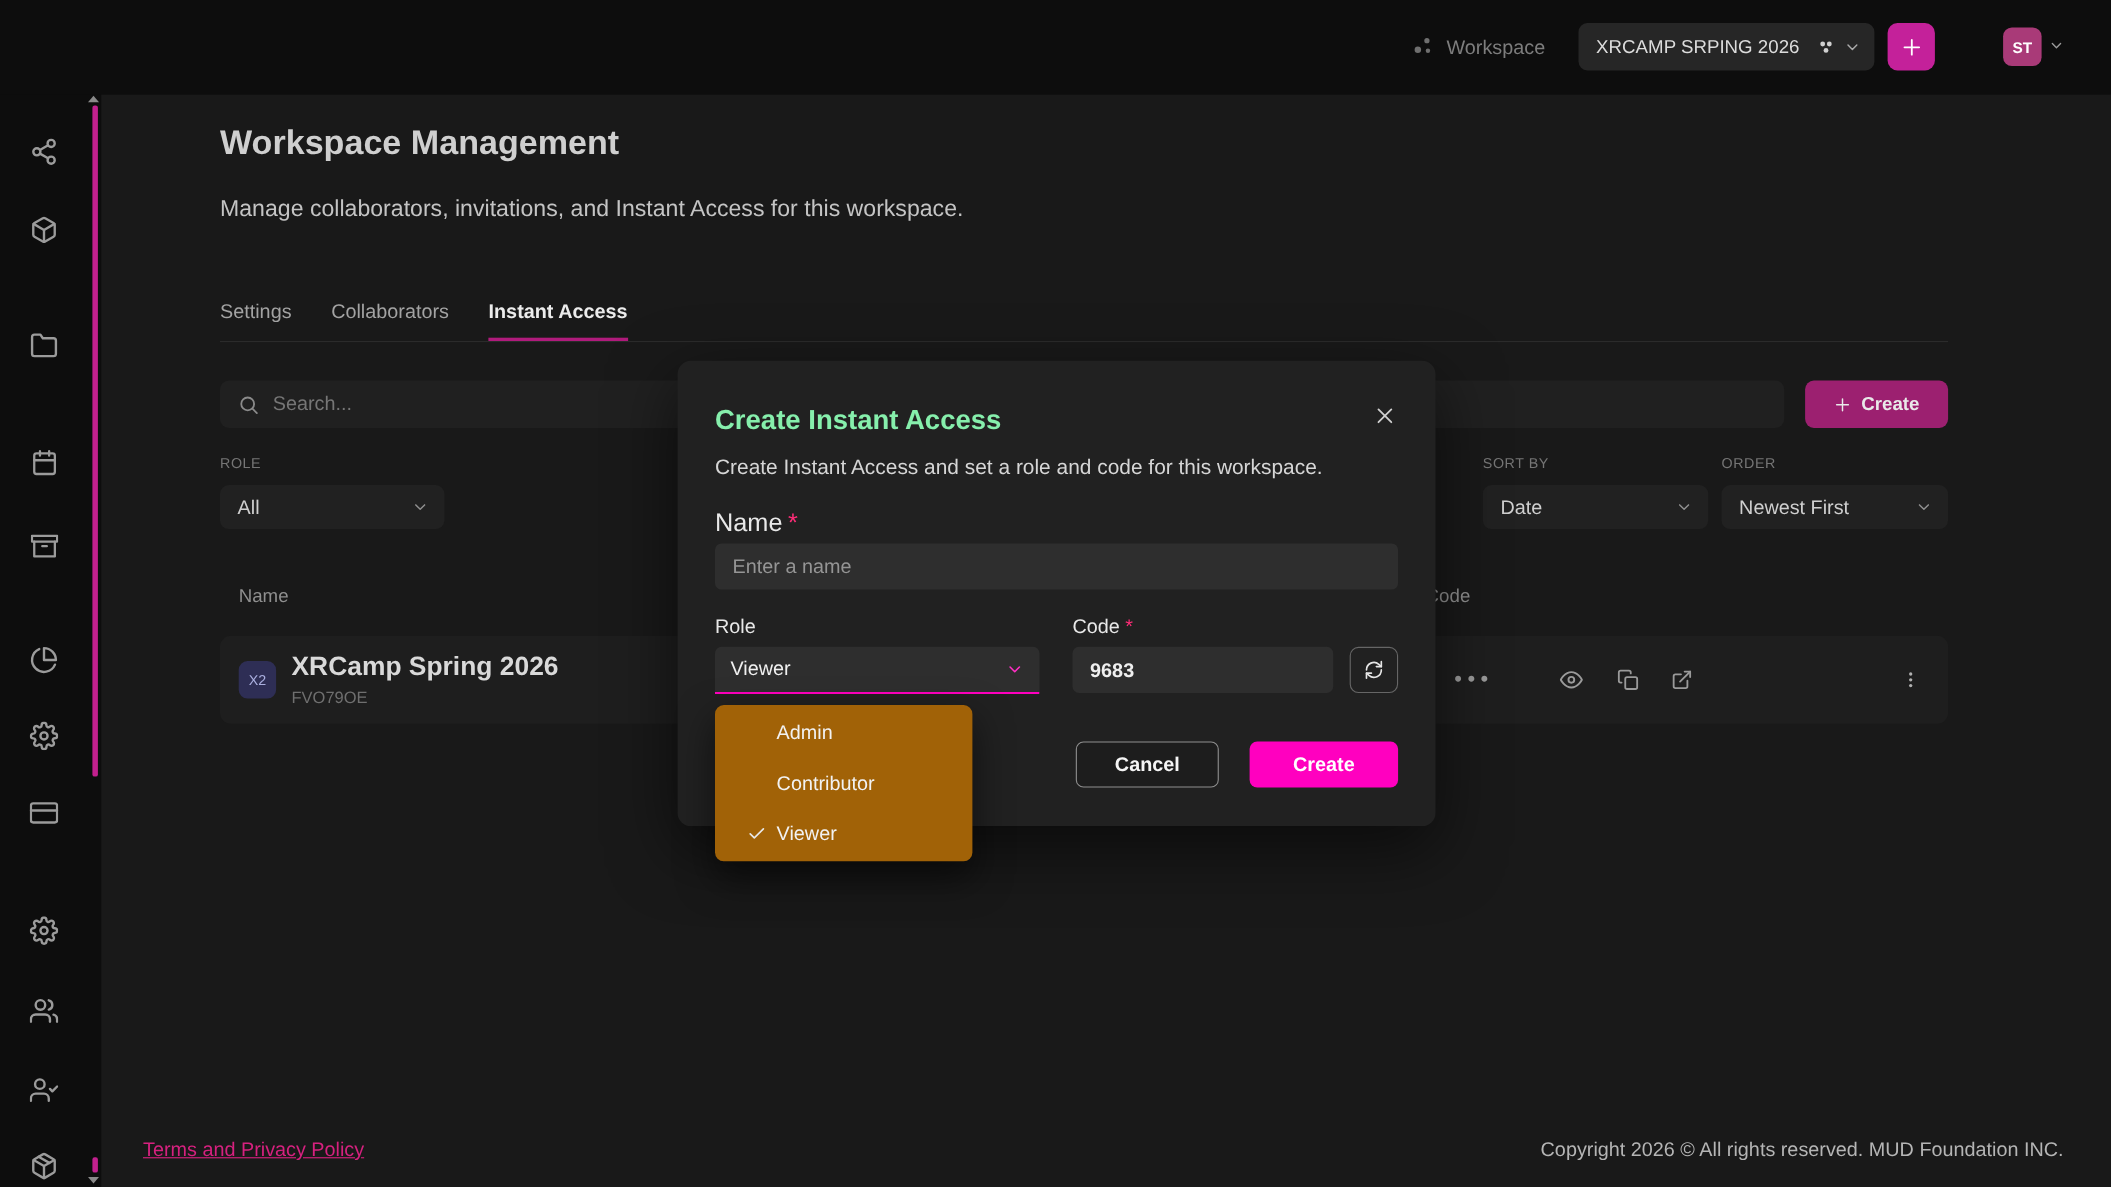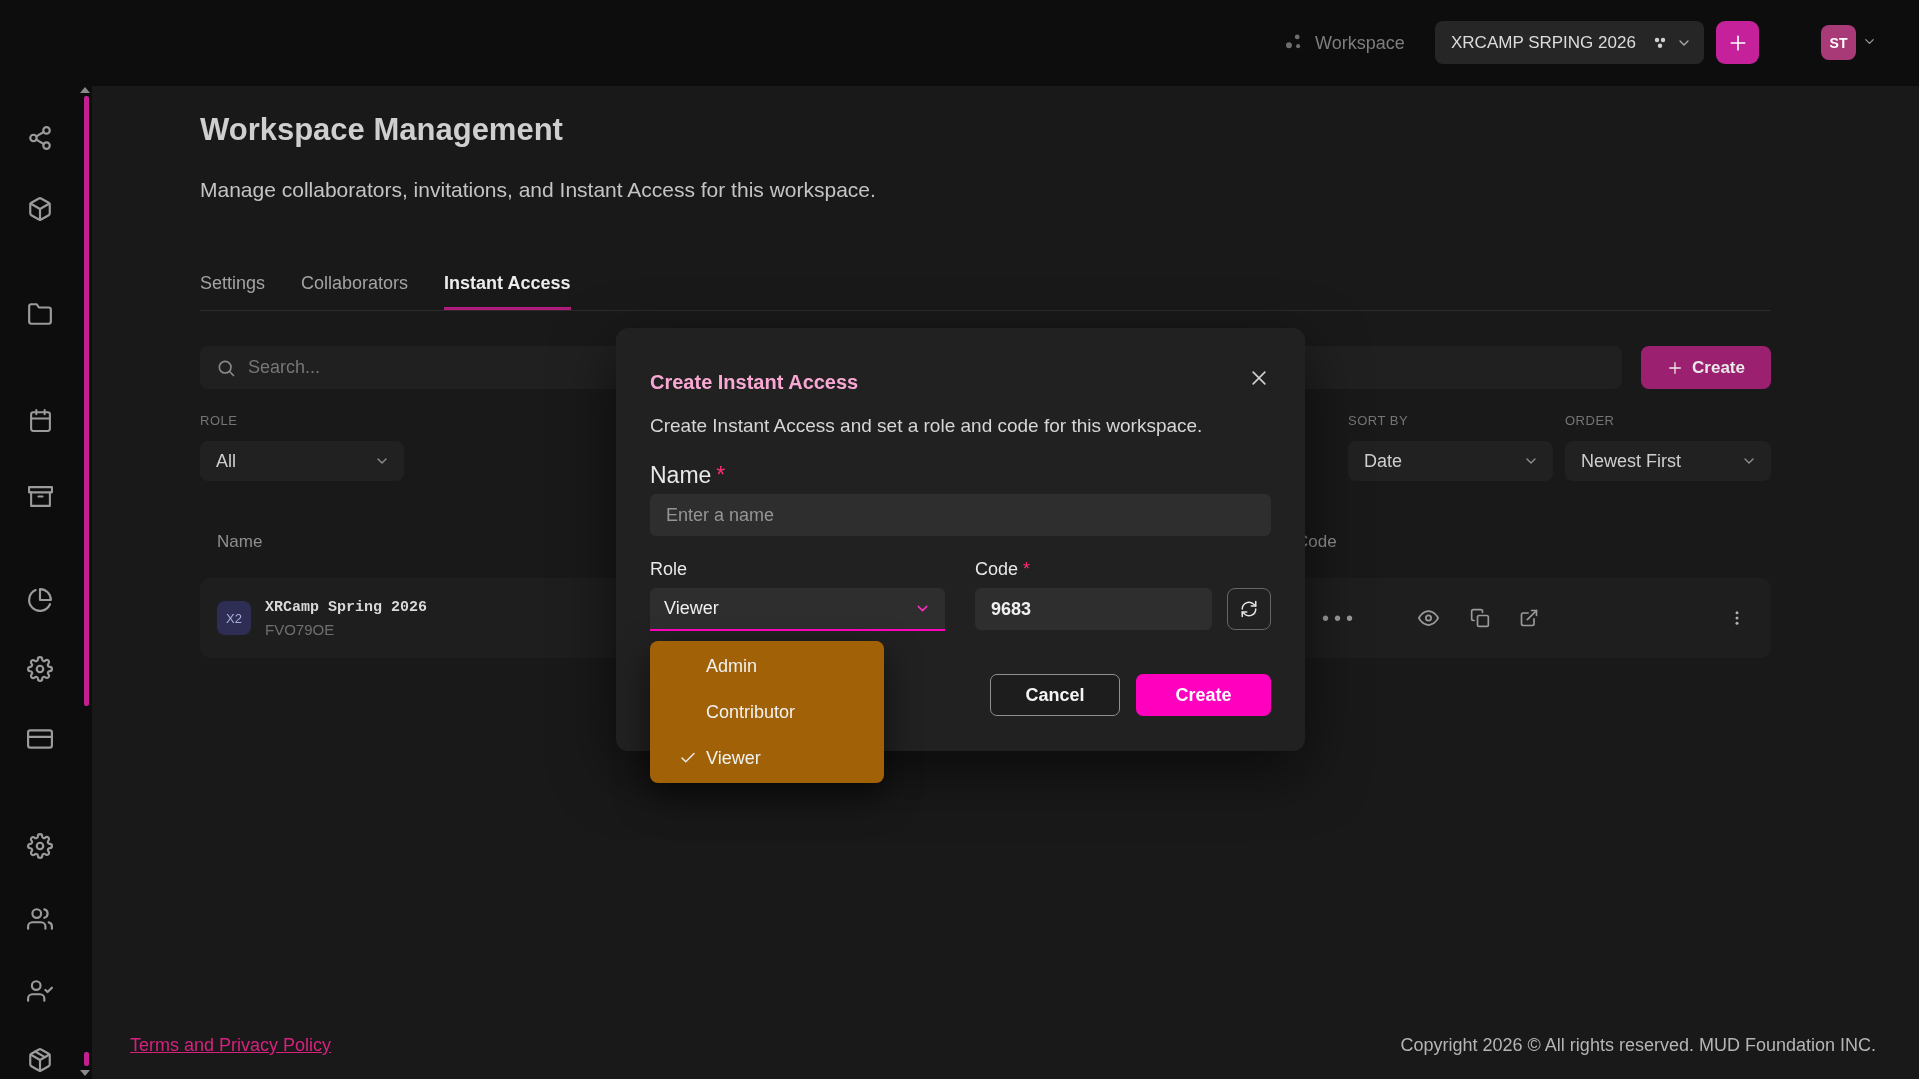--- a/index.html
+++ b/index.html
@@ -59,35 +59,35 @@
   .dd { position:absolute; top:355px; height:40px; background:#212121; border-radius:8px; display:flex;
         align-items:center; padding:0 14px 0 16px; font-size:18px; color:#cfcfcf; cursor:pointer; }
   .dd .chev { margin-left:auto; color:#8f8f8f; }
 
   .th { position:absolute; top:446px; font-size:17px; color:#8f8f8f; }
 
   .row { position:absolute; left:108px; top:492px; width:1571px; height:80px; background:#1e1e1e; border-radius:10px; }
   .row-avatar { position:absolute; left:17px; top:23px; width:34px; height:34px; background:#2e2e55; border-radius:8px;
                 color:#a9aede; font-size:13px; font-weight:400; display:flex; align-items:center; justify-content:center; }
   .row-names { position:absolute; left:65px; top:50%; transform:translateY(-50%); }
-  .row-name { font-size:15px; font-weight:600; color:#d9d9d9;font-family:Liberation Mono, monospace; }
+  .row-name { font-size:24px; font-weight:600; color:#d9d9d9; }
   .row-code { font-size:15px; color:#6f6f6f; margin-top:5px; }
   .row-masked { position:absolute; left:1122px; top:50%; transform:translateY(-50%);
                 font-size:20px; letter-spacing:5px; color:#9a9a9a; }
   .row-ic { position:absolute; top:50%; transform:translateY(-50%); color:#9a9a9a; cursor:pointer; background:none; border:none; }
 
   .footer-link { position:absolute; left:38px; top:949px; font-size:18px; color:#d6217f;
                  text-decoration:underline; cursor:pointer; }
   .footer-copy { position:absolute; right:43px; top:949px; font-size:18px; color:#b5b5b5; }
 
   
   .modal { position:absolute; left:616px; top:328px; width:689px; height:423px; background:#212121;
            border-radius:12px; z-index:100; box-shadow:0 20px 60px rgba(0,0,0,0.55); padding:32px 34px 0 34px; }
   .modal-head { display:flex; justify-content:space-between; align-items:flex-start; margin-top:6px; }
-  .modal-title { font-size:20px; font-weight:700; color:#f9a8d4; line-height:32px; }
+  .modal-title { font-size:25px; font-weight:700; color:#86efac; line-height:32px; }
   .modal-close { background:none; border:none; color:#cfcfcf; cursor:pointer; padding:2px; }
   .modal-desc { margin-top:16px; font-size:19px; color:#d6d6d6; line-height:24px; }
   .field-label { margin-top:26px; font-size:23px; color:#e8e8e8; line-height:22px; }
   .req { color:#ff2d78; margin-left:5px; }
   .text-input { margin-top:8px; width:100%; height:42px; background:#2e2e2e; border:none; border-radius:6px;
                 color:#eee; font-size:18px; padding:0 16px; outline:none; font-family:"Liberation Sans", sans-serif; }
   .text-input::placeholder { color:#959595; }
   .role-code-row { display:flex; gap:30px; margin-top:22px; }
   .role-col { width:295px; position:relative; }
   .col-label { font-size:18px; color:#e8e8e8; line-height:22px; }
@@ -99,21 +99,21 @@
                    box-shadow:0 14px 34px rgba(0,0,0,0.55); padding:2px 12px; z-index:10; }
   .dd-item { height:46px; display:flex; align-items:center; padding-left:17px; gap:9px;
              font-size:18px; color:#f2f2f2; cursor:pointer; }
   .dd-check { width:18px; height:18px; display:flex; align-items:center; color:#e8e8e8; }
   .code-col { flex:1; }
   .code-row { display:flex; margin-top:8px; }
   .code-input { width:237px; height:42px; background:#2e2e2e; border:none; border-radius:6px; color:#f0f0f0;
                 font-size:18px; padding:0 16px; outline:none; font-family:"Liberation Sans", sans-serif;font-weight:bold; }
   .refresh-btn { width:44px; height:42px; margin-left:15px; background:transparent; border:1.5px solid #666;
                  border-radius:8px; color:#e5e5e5; display:flex; align-items:center; justify-content:center; cursor:pointer; }
-  .modal-actions { display:flex; justify-content:flex-end; gap:16px; margin-top:43px; }
+  .modal-actions { display:flex; justify-content:flex-end; gap:28px; margin-top:43px; }
   .btn-cancel { width:130px; height:42px; background:#1d1d1d; border:1.5px solid #8f8f8f; border-radius:7px;
                 color:#f5f5f5; font-size:18px; font-weight:600; cursor:pointer; font-family:"Liberation Sans", sans-serif; }
   .btn-create { width:135px; height:42px; background:#ff00bf; border:none; border-radius:7px;
                 color:#fff; font-size:18px; font-weight:700; cursor:pointer; font-family:"Liberation Sans", sans-serif; }
 </style>
 </head>
 <body>
 
 <div class="main">
   <div class="page-title">Workspace Management</div>

